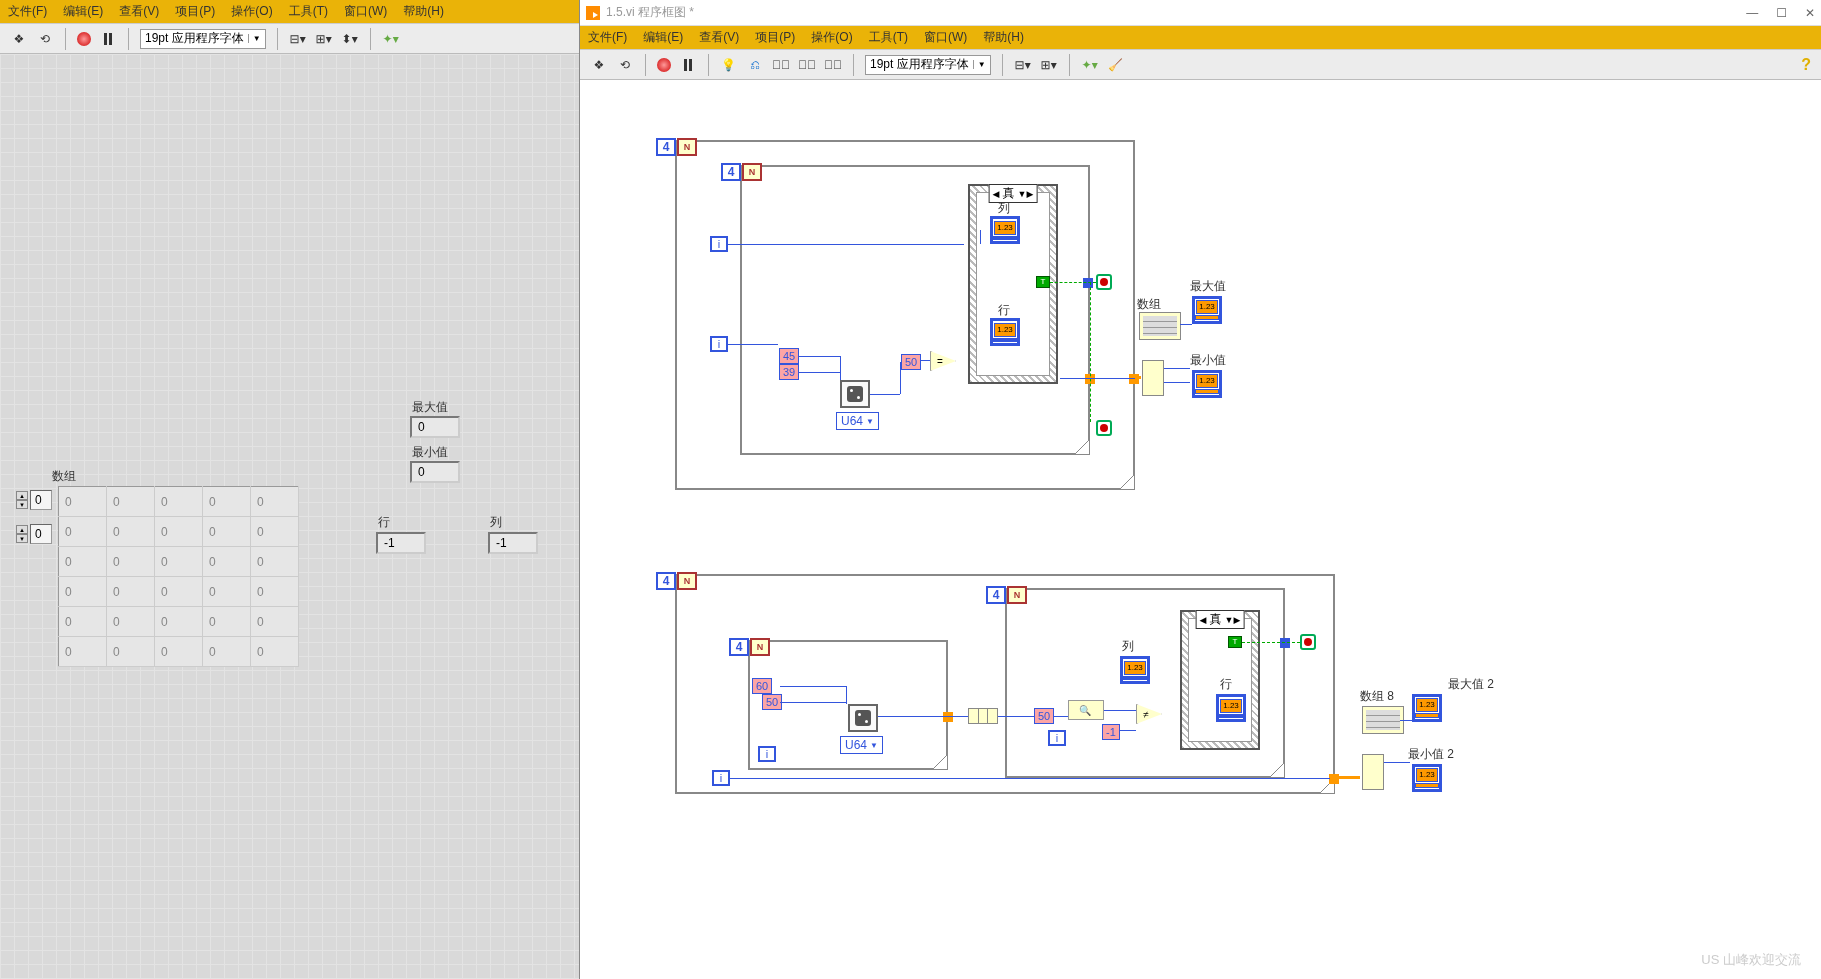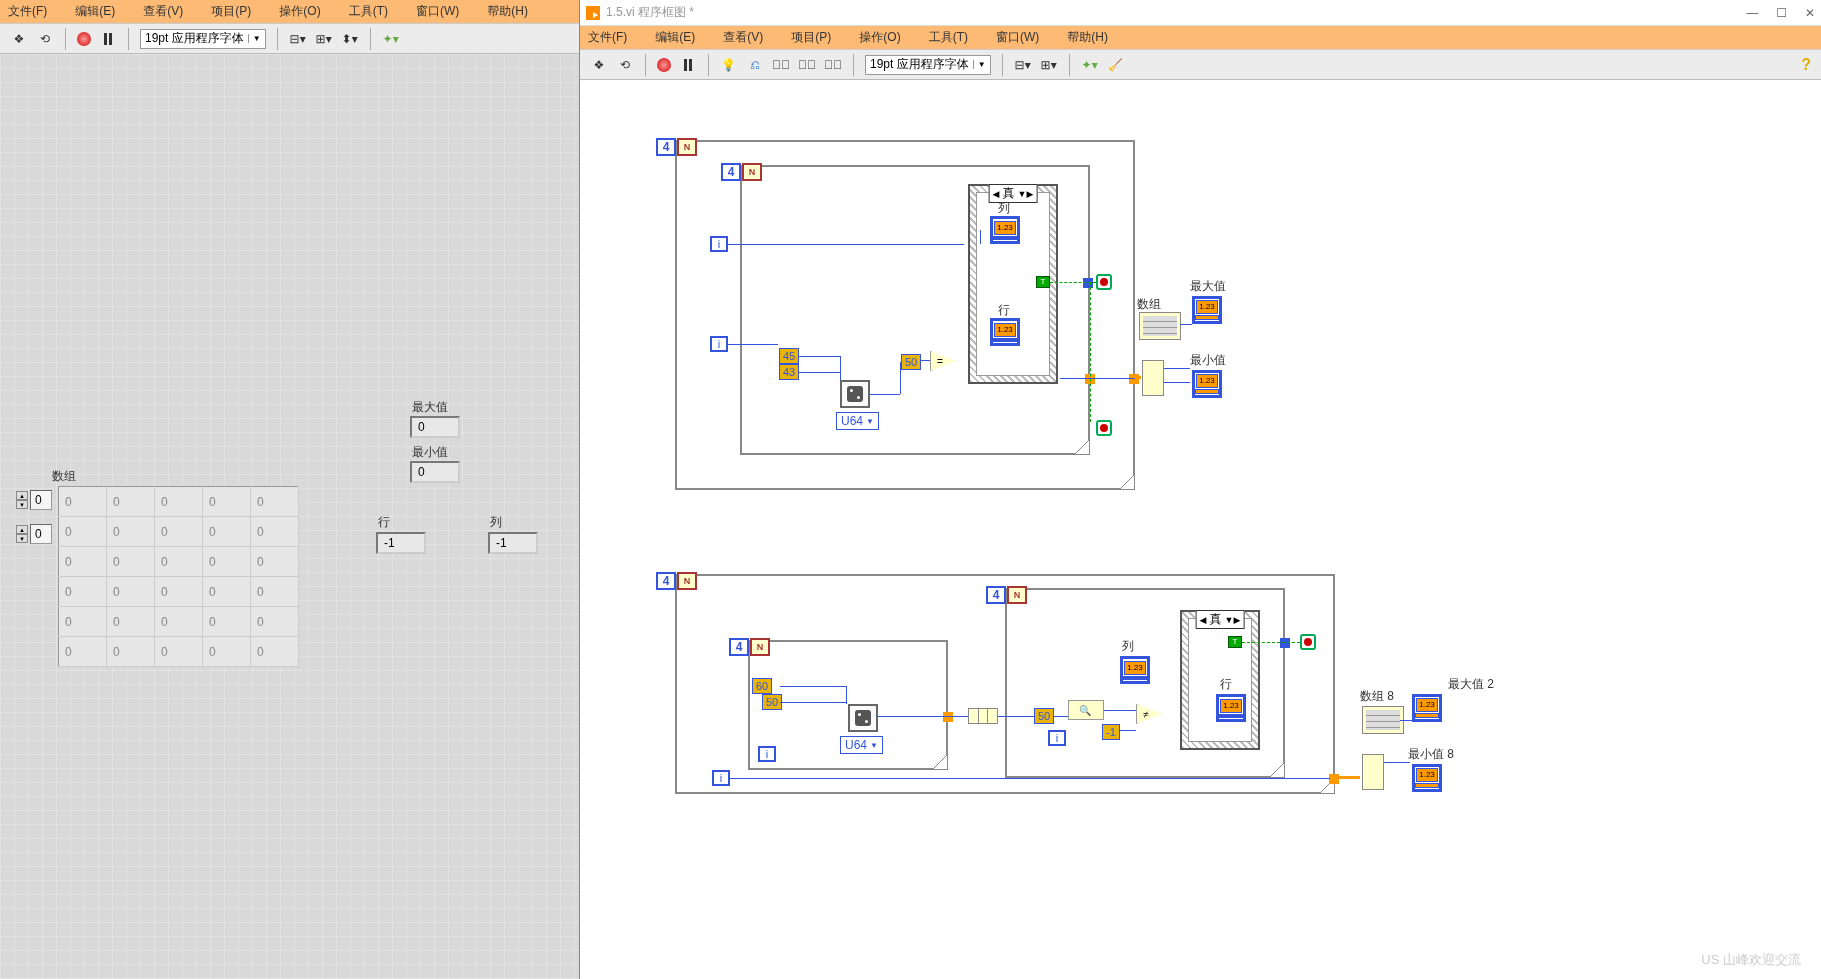--- a/index.html
+++ b/index.html
@@ -6,21 +6,21 @@
 body { background:#f0f0f0; overflow:hidden; }
 .app { display:flex; width:1821px; height:979px; }
 .panel { display:flex; flex-direction:column; background:#fff; }
 .panel-left { width:580px; border-right:1px solid #888; }
 .panel-right { flex:1; position:relative;border-radius:21px; }
 .titlebar { height:26px; background:#fff; display:flex; align-items:center; padding:0 6px; color:#999; border-bottom:1px solid #ddd; }
 .titlebar .lv-icon { width:14px; height:14px; background:#ff8c00; display:inline-block; margin-right:6px; position:relative; }
 .titlebar .lv-icon::after { content:''; position:absolute; right:2px; bottom:2px; width:0; height:0; border-left:5px solid #fff; border-top:3px solid transparent; border-bottom:3px solid transparent; }
 .winctrl { margin-left:auto; display:flex; gap:18px; color:#666; }
 .winctrl span { cursor:pointer; }
-.menubar { height:24px; background:#fdba74; display:flex; align-items:center; padding:0 8px; gap:28px; border-bottom:1px solid #ccc; }
+.menubar { height:24px; background:#eab308; display:flex; align-items:center; padding:0 8px; gap:16px; border-bottom:1px solid #ccc; }
 .menubar span { color:#333; cursor:pointer; }
 .toolbar { height:30px; background:#ececec; display:flex; align-items:center; padding:0 10px; gap:8px; border-bottom:1px solid #bbb; }
 .tb-btn { width:18px; height:18px; display:flex; align-items:center; justify-content:center; cursor:pointer; color:#333; }
 .tb-run { color:#333; }
 .tb-stop { width:14px; height:14px; border-radius:50%; background:radial-gradient(circle,#ff9999,#cc0000); }
 .tb-pause { display:flex; gap:2px; }
 .tb-pause span { width:3px; height:12px; background:#333; }
 .tb-bulb { color:#e0c000; }
 .font-sel { display:flex; align-items:center; border:1px solid #999; background:#fff; height:20px; padding:0 4px; }
 .font-sel .dd { border-left:1px solid #999; padding-left:4px; margin-left:4px; font-size:8px; }
@@ -39,21 +39,21 @@
 .fp-indbox { position:absolute; width:50px; height:22px; background:#e8e8e8; border:2px inset #ccc; padding:2px 6px; }
 .array-grid { position:absolute; }
 .array-grid table { border-collapse:collapse; }
 .array-grid td { width:48px; height:30px; background:#e6e6e6; border:1px solid #ccc; border-top-color:#999; border-left-color:#999; padding:4px 6px; color:#888; }
 
 
 .bd-forloop { position:absolute; border:2px solid #888; background:#fff; }
 .bd-forloop::after { content:''; position:absolute; right:-1px; bottom:-1px; width:14px; height:14px; background:linear-gradient(135deg,transparent 48%,#888 50%,#fff 52%); }
 .bd-N { position:absolute; width:20px; height:18px; border:2px solid #3355dd; background:#fff; display:flex; align-items:center; justify-content:center; color:#3355dd; font-weight:bold; font-size:11px; }
 .bd-i { position:absolute; width:18px; height:16px; border:2px solid #3355dd; background:#fff; display:flex; align-items:center; justify-content:center; color:#3355dd; font-size:11px; }
-.bd-const { position:absolute; border:1px solid #3355dd; background:#eab308; padding:1px 3px; color:#3355dd; font-size:11px; }
+.bd-const { position:absolute; border:1px solid #3355dd; background:#fca5a5; padding:1px 3px; color:#3355dd; font-size:11px; }
 .bd-term { position:absolute; width:30px; height:28px; border:3px solid #3355dd; background:#fff; display:flex; flex-direction:column; align-items:center; justify-content:center; }
 .bd-term-inner { width:22px; height:14px; background:#f90; border:1px solid #3355dd; font-size:8px; text-align:center; line-height:12px; }
 .bd-term-base { width:24px; height:4px; background:#3355dd; margin-top:1px; }
 .bd-term-indic .bd-term-base { background:#f90; border:1px solid #3355dd; height:5px; }
 .bd-label { position:absolute; font-size:12px; color:#333; }
 .caseframe { position:absolute; border:2px solid #555; background:#fff; background-image:repeating-linear-gradient(45deg,#bbb 0 2px,transparent 2px 5px); }
 .caseframe-inner { position:absolute; inset:6px; background:#fff; border:1px solid #999; }
 .case-sel { position:absolute; top:-2px; left:50%; transform:translateX(-50%); background:#fff; border:1px solid #333; padding:0 3px; display:flex; align-items:center; gap:3px; font-size:11px; z-index:5; }
 .case-sel .arr { font-size:9px; }
 .dice { position:absolute; width:30px; height:28px; border:2px solid #666; background:#fafafa; display:flex; align-items:center; justify-content:center; }
@@ -255,21 +255,21 @@
       <div class="bd-forloop" style="left:160px;top:85px;width:350px;height:290px"></div>
       <div class="bd-N" style="left:141px;top:83px">
           <span>4</span>
         </div>
       <div class="bd-N" style="left:162px;top:83px;background:#ffc;color:#a33;border-color:#a33;font-size:9px">N</div>
 
       <div class="bd-i" style="left:130px;top:156px">i</div>
       <div class="bd-i" style="left:130px;top:256px">i</div>
 
       <div class="bd-const" style="left:199px;top:268px">45</div>
-      <div class="bd-const" style="left:199px;top:284px">43</div>
+      <div class="bd-const" style="left:199px;top:284px">39</div>
       <div class="dice" style="left:260px;top:300px">
           <div class="dice-inner"></div>
         </div>
       <div class="u64" style="left:256px;top:332px">
           <span>U64</span>
           <span class="dd">▼</span>
         </div>
 
       <div class="bd-const" style="left:321px;top:274px">50</div>
       <div class="fn-node fn-eq" style="left:350px;top:271px">=</div>
@@ -413,21 +413,21 @@
 
       <div class="bd-label" style="left:780px;top:608px">数组 8</div>
       <div class="build-arr" style="left:782px;top:626px"></div>
       <div class="minmax" style="left:782px;top:674px"></div>
 
       <div class="bd-label" style="left:868px;top:596px">最大值 2</div>
       <div class="bd-term bd-term-indic" style="left:832px;top:614px">
           <div class="bd-term-inner">1.23</div>
           <div class="bd-term-base"></div>
         </div>
-      <div class="bd-label" style="left:828px;top:666px">最小值 8</div>
+      <div class="bd-label" style="left:828px;top:666px">最小值 2</div>
       <div class="bd-term bd-term-indic" style="left:832px;top:684px">
           <div class="bd-term-inner">1.23</div>
           <div class="bd-term-base"></div>
         </div>
 
       <div class="wire-h" style="left:200px;top:606px;width:66px"></div>
       <div class="wire-h" style="left:200px;top:622px;width:66px"></div>
       <div class="wire-v" style="left:266px;top:606px;height:18px"></div>
       <div class="wire-h" style="left:298px;top:636px;width:90px"></div>
       <div class="wire-h" style="left:418px;top:636px;width:36px"></div>

